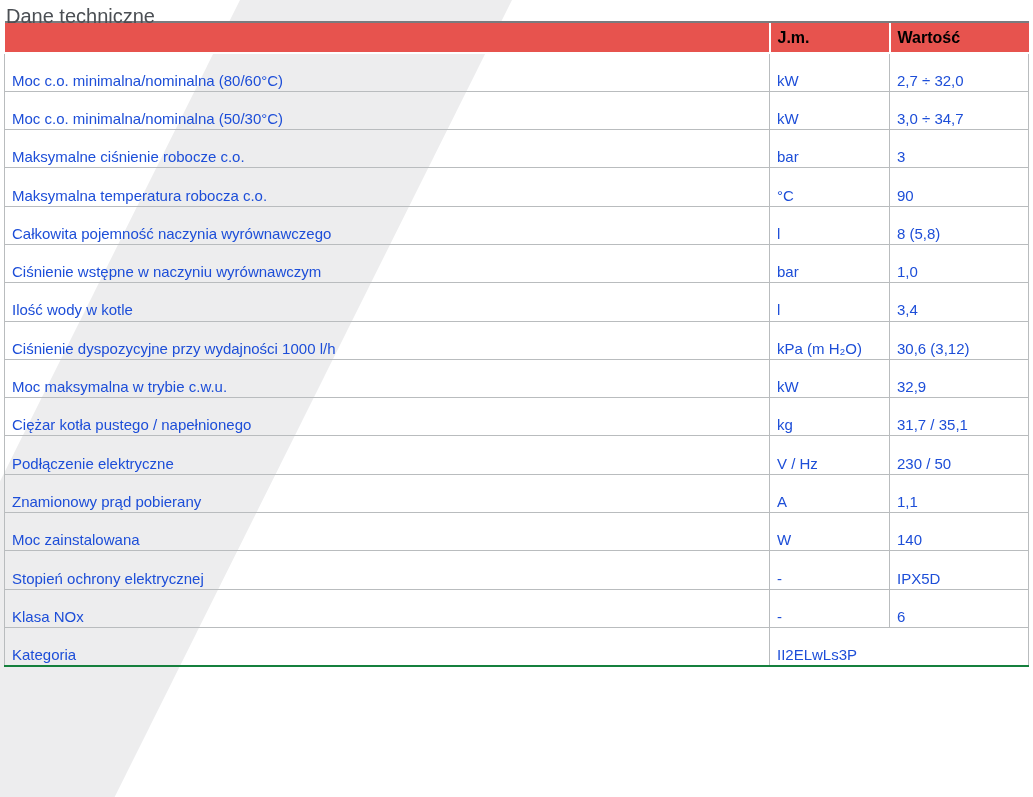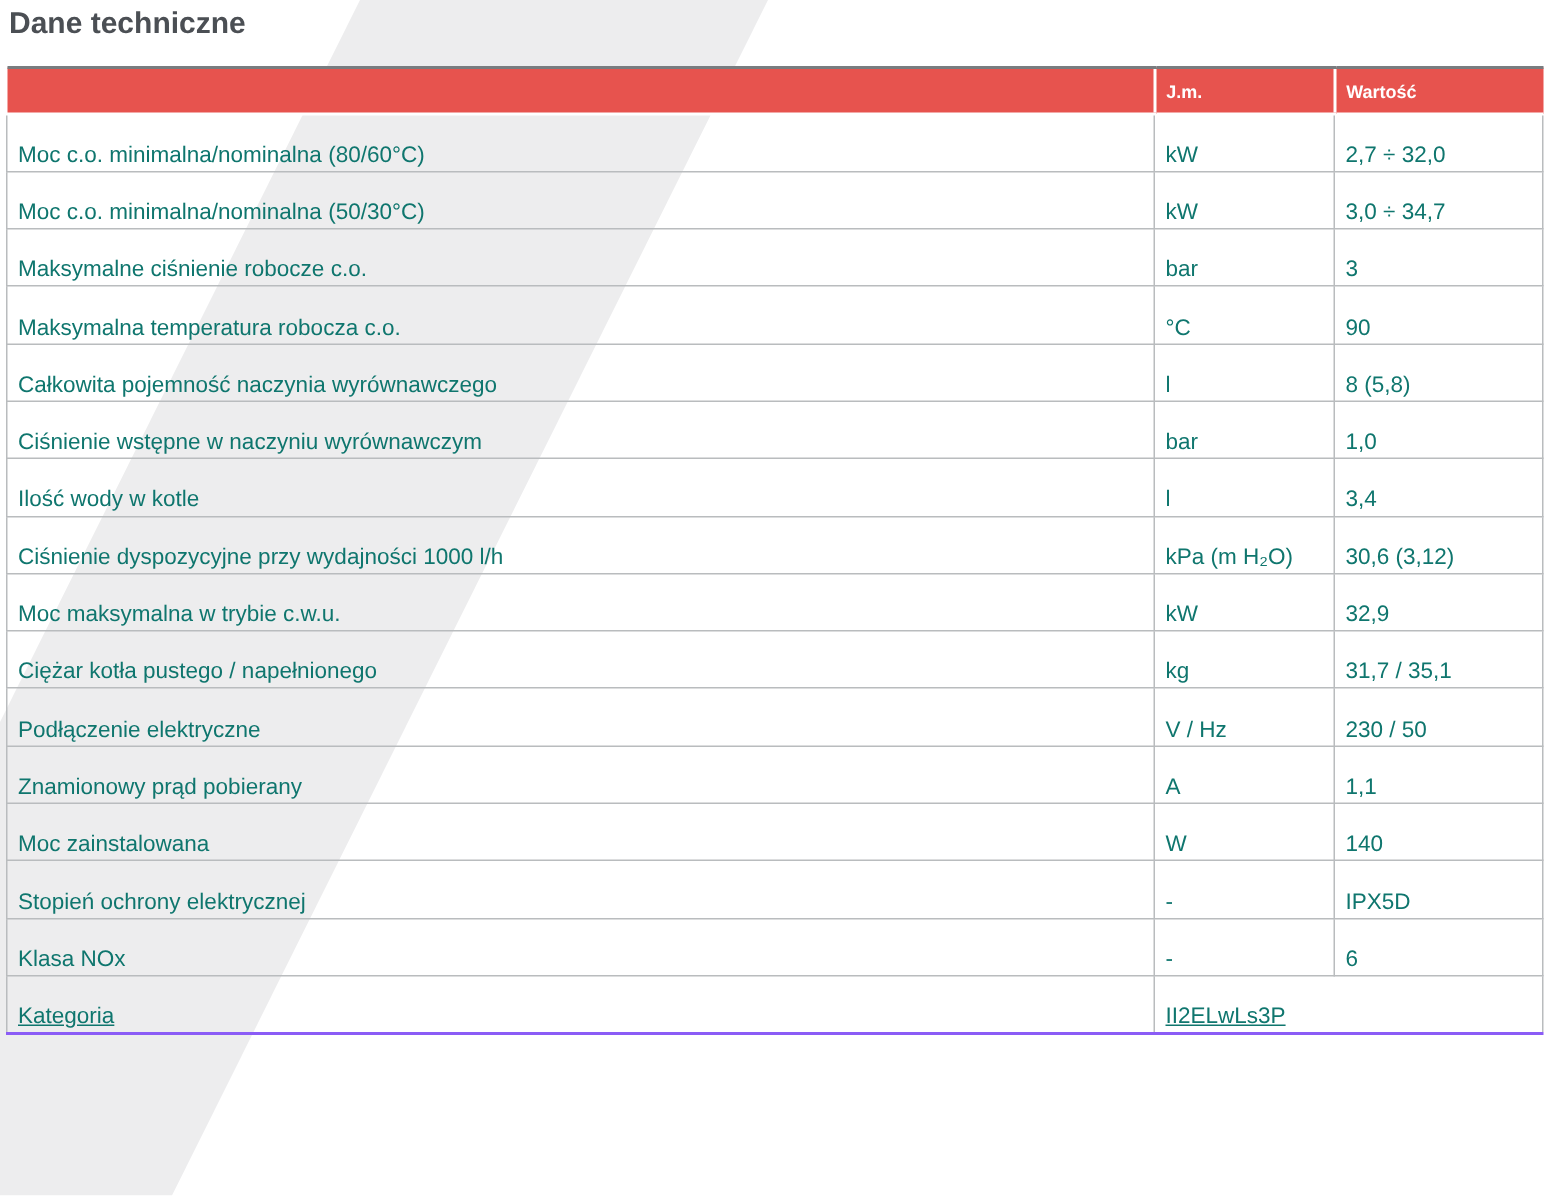--- a/index.html
+++ b/index.html
@@ -22,63 +22,63 @@
     transform: skewX(-26.5deg);
     transform-origin: top left;
     z-index: 0;
   }
   .page {
     position: relative;
     z-index: 1;
   }
   h1.page-title {
     font-size: 20px;
-    font-weight: 700;
+    font-weight: 400;
     color: #4b4f54;
     padding: 4px 0 0 6px;
-    height: 44px;
+    height: 21px;
     line-height: 24px;
   }
   table.spec-table {
     border-collapse: collapse;
     table-layout: fixed;
     width: 1024px;
     margin-left: 4px;
     background: transparent;
   }
   col.c-label { width: 765px; }
   col.c-unit  { width: 120px; }
   col.c-value { width: 139px; }
 
   thead th {
     background: #e7534e;
-    color: #ffffff;
-    font-size: 12px;
+    color: #000000;
+    font-size: 16px;
     font-weight: 700;
     text-align: left;
     height: 31px;
     padding: 0 0 0 7px;
     border-top: 2px solid #797c7f;
     border-bottom: 2px solid #ffffff;
     vertical-align: middle;
   }
   thead th + th { border-left: 2px solid #ffffff; }
 
   tbody td {
     background: transparent;
-    color: #0f766e;
+    color: #1d4ed8;
     font-size: 15px;
     height: 38.3px;
     padding: 16px 0 0 7px;
     border: 1px solid #b9bcbe;
     vertical-align: middle;
     white-space: nowrap;
     overflow: hidden;
   }
-  tbody tr:last-child td { border-bottom: 2px solid #8b5cf6; text-decoration: underline; }
+  tbody tr:last-child td { border-bottom: 2px solid #15803d; }
 </style>
 </head>
 <body>
 
 <div class="watermark"></div>
 
 <div class="page">
   <h1 class="page-title">Dane techniczne</h1>
 
   <table class="spec-table">

